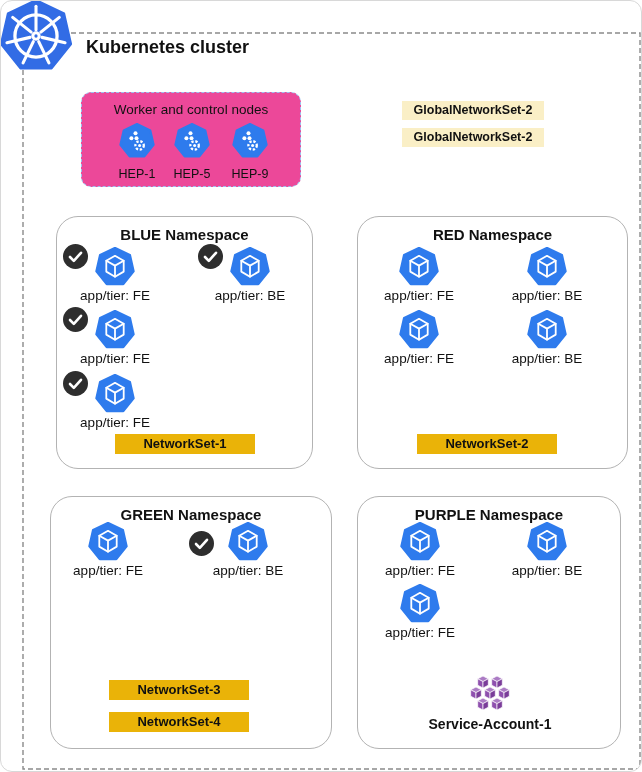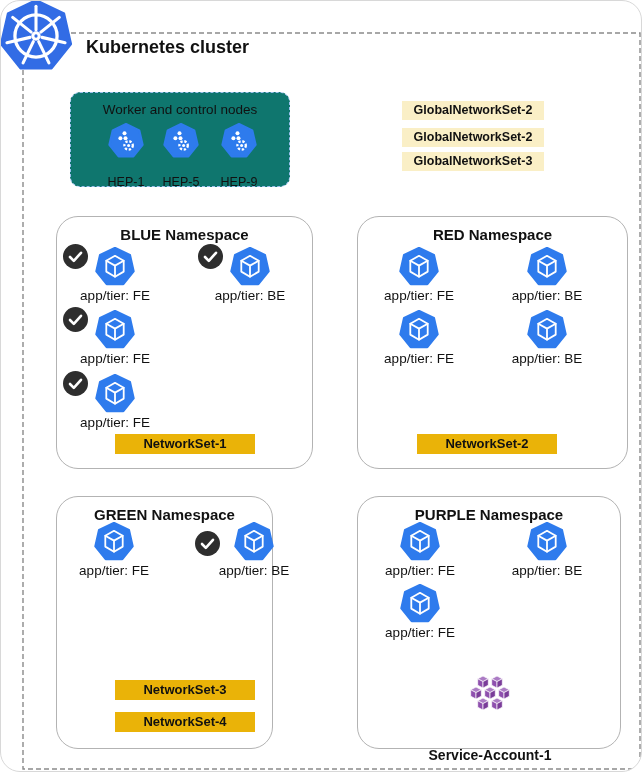--- a/index.html
+++ b/index.html
@@ -1,52 +1,52 @@
 <!DOCTYPE html>
 <html><head>
 <meta charset="utf-8">
 <style>
   html,body{margin:0;padding:0;background:#ffffff;}
   .stage{
     position:relative;width:642px;height:772px;background:#fff;
-    border:1px solid #d8d8d8;border-radius:20px;box-sizing:border-box;
+    border:1px solid #d8d8d8;border-radius:12px;box-sizing:border-box;
     font-family:"Liberation Sans", sans-serif;color:#111;overflow:hidden;
   }
   .cluster-border{position:absolute;left:21px;top:31px;width:620px;height:739px;}
   .k8s-logo{position:absolute;left:-2px;top:-2px;width:74px;height:74px;}
   .cluster-title{position:absolute;left:85px;top:36px;font-size:18px;font-weight:bold;}
 
   .worker-box{
-    position:absolute;left:69px;top:91px;width:220px;height:95px;box-sizing:border-box;
-    border:1.5px dashed #9cc0ee;border-radius:10px;background:#0f766e;
+    position:absolute;left:80px;top:91px;width:220px;height:95px;box-sizing:border-box;
+    border:1.5px dashed #9cc0ee;border-radius:10px;background:#ec4899;
   }
   .worker-title{position:absolute;top:9px;width:100%;text-align:center;font-size:13.5px;}
   .node{position:absolute;width:64px;display:flex;flex-direction:column;align-items:center;}
   .node svg{width:36px;height:36px;}
-  .node-label{margin-top:16px;font-size:12.5px;}
+  .node-label{margin-top:8px;font-size:12.5px;}
 
   .gns-badge{
     position:absolute;left:401px;width:142px;height:19px;line-height:19px;
     background:#faefc6;text-align:center;font-weight:bold;font-size:12.5px;
   }
 
   .ns-box{
     position:absolute;width:257px;height:253px;box-sizing:border-box;background:#fff;
     border:1.6px solid #b3b3b3;border-radius:22px;
   }
   .ns-title{position:absolute;top:9px;width:100%;text-align:center;font-weight:bold;font-size:15px;}
   .pod{position:absolute;width:90px;display:flex;flex-direction:column;align-items:center;}
   .pod svg{width:40px;height:40px;}
   .pod-label{margin-top:1px;font-size:13.5px;white-space:nowrap;}
   .check{position:absolute;width:25px;height:25px;}
   .ns-badge{
     position:absolute;width:140px;height:20px;line-height:20px;background:#eab308;
     text-align:center;font-weight:bold;font-size:13px;
   }
-  .sa-block{position:absolute;display:flex;flex-direction:column;align-items:center;width:140px;gap:31px;}
+  .sa-block{position:absolute;display:flex;flex-direction:column;align-items:center;width:140px;}
   .sa-block svg{width:44px;height:40px;}
   .sa-label{margin-top:3px;font-weight:bold;font-size:14px;white-space:nowrap;}
 </style>
 </head>
 <body>
 
 <svg width="0" height="0" style="position:absolute" aria-hidden="true">
   <defs>
     <symbol id="pod-sym" viewBox="0 0 40 40">
       <polygon points="20,1 34.85,8.12 38.52,24.23 28.24,37.12 11.76,37.12 1.48,24.23 5.15,8.12" fill="#2E7BED" stroke="#2E7BED" stroke-width="2.4" stroke-linejoin="round"></polygon>
@@ -125,21 +125,20 @@
     <div class="node" style="left:136px;top:30px">
       <svg>
           <use href="#node-sym"></use>
         </svg>
       <span class="node-label">HEP-9</span>
     </div>
   </div>
 
   <div class="gns-badge" style="top:100px">GlobalNetworkSet-2</div>
   <div class="gns-badge" style="top:127px">GlobalNetworkSet-2</div>
-  <div class="gns-badge" style="top:151px">GlobalNetworkSet-3</div>
 
   <div class="ns-box" style="left:55px;top:215px;width:257px">
     <div class="ns-title">BLUE Namespace</div>
     <svg class="check" style="left:6px;top:27px">
         <use href="#check-sym"></use>
       </svg>
     <div class="pod" style="left:13px;top:30px">
       <svg>
           <use href="#pod-sym"></use>
         </svg>
@@ -197,21 +196,21 @@
     </div>
     <div class="pod" style="left:144px;top:93px">
       <svg>
           <use href="#pod-sym"></use>
         </svg>
       <span class="pod-label">app/tier: BE</span>
     </div>
     <div class="ns-badge" style="left:59px;top:217px">NetworkSet-2</div>
   </div>
 
-  <div class="ns-box" style="left:55px;top:495px;width:217px">
+  <div class="ns-box" style="left:49px;top:495px;width:282px">
     <div class="ns-title">GREEN Namespace</div>
     <div class="pod" style="left:12px;top:25px">
       <svg>
           <use href="#pod-sym"></use>
         </svg>
       <span class="pod-label">app/tier: FE</span>
     </div>
     <svg class="check" style="left:138px;top:34px">
         <use href="#check-sym"></use>
       </svg>

